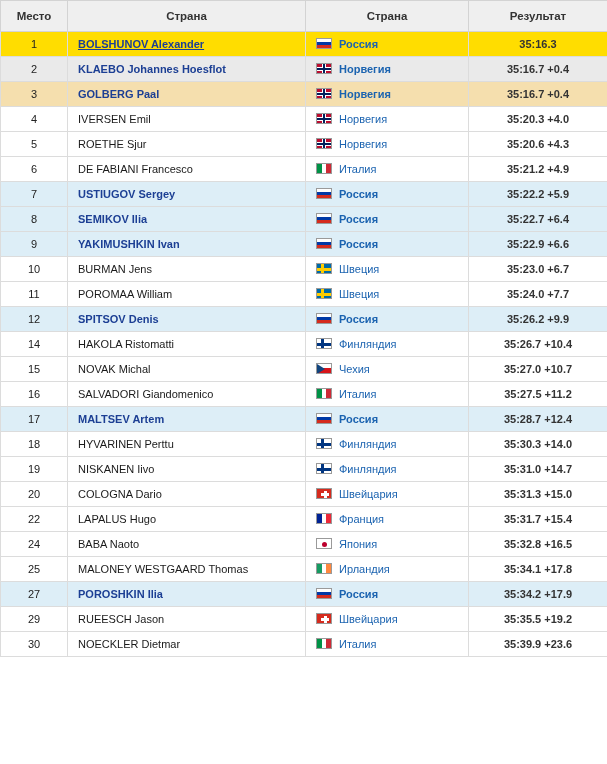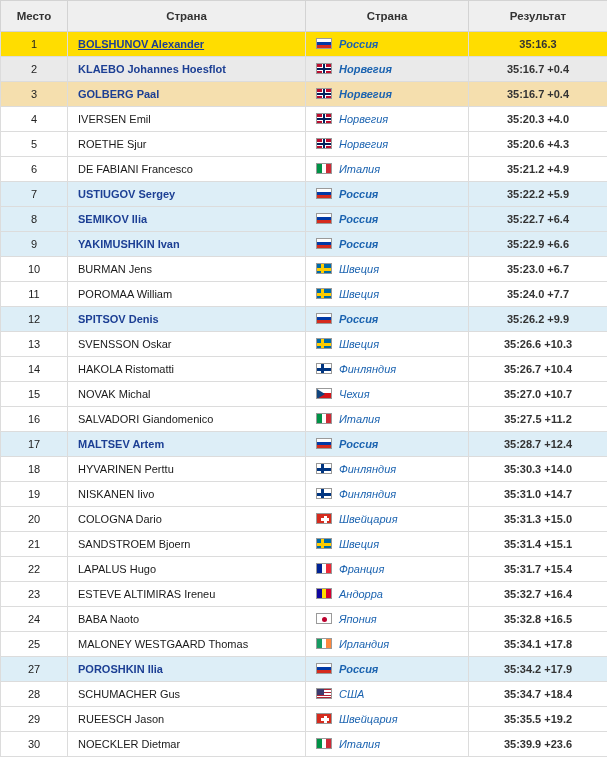--- a/index.html
+++ b/index.html
@@ -71,21 +71,21 @@
   tr.row-bronze td.athlete, tr.row-bronze td.country,
   tr.row-rus td.athlete, tr.row-rus td.country {
     font-weight: bold;
   }
   tr.row-gold td.athlete  { color: #1c3f94; text-decoration: underline; }
   tr.row-silver td.athlete{ color: #1c3f94; margin-top: 34px; }
   tr.row-bronze td.athlete{ color: #1c3f94; }
   tr.row-rus td.athlete   { color: #1c3f94; }
   tr.row-plain td.athlete { color: #1a1a1a; }
 
-  td.country .cname { color: #1b63b0; font-style: italic; }
+  td.country .cname { color: #1b63b0; }
   tr.row-plain td.country .cname { color: #1b63b0; font-weight: normal; }
 
   .flag {
     display: inline-block;
     width: 16px;
     height: 11px;
     margin-right: 7px;
     vertical-align: -1px;
     border: 1px solid #9a9a9a;
     box-sizing: border-box;
@@ -218,26 +218,20 @@
         <td class="country"><span class="flag f-swe"><i class="v"></i><i class="h"></i></span><span class="cname">Швеция</span></td>
         <td class="result">35:24.0 +7.7</td>
       </tr>
       <tr class="row-rus">
         <td class="place">12</td>
         <td class="athlete">SPITSOV Denis</td>
         <td class="country"><span class="flag f-rus"></span><span class="cname">Россия</span></td>
         <td class="result">35:26.2 +9.9</td>
       </tr>
       <tr class="row-plain">
-        <td class="place">13</td>
-        <td class="athlete">SVENSSON Oskar</td>
-        <td class="country"><span class="flag f-swe"><i class="v"></i><i class="h"></i></span><span class="cname">Швеция</span></td>
-        <td class="result">35:26.6 +10.3</td>
-      </tr>
-      <tr class="row-plain">
         <td class="place">14</td>
         <td class="athlete">HAKOLA Ristomatti</td>
         <td class="country"><span class="flag f-fin"><i class="v"></i><i class="h"></i></span><span class="cname">Финляндия</span></td>
         <td class="result">35:26.7 +10.4</td>
       </tr>
       <tr class="row-plain">
         <td class="place">15</td>
         <td class="athlete">NOVAK Michal</td>
         <td class="country"><span class="flag f-cze"><i class="t"></i></span><span class="cname">Чехия</span></td>
         <td class="result">35:27.0 +10.7</td>
@@ -266,62 +260,44 @@
         <td class="country"><span class="flag f-fin"><i class="v"></i><i class="h"></i></span><span class="cname">Финляндия</span></td>
         <td class="result">35:31.0 +14.7</td>
       </tr>
       <tr class="row-plain">
         <td class="place">20</td>
         <td class="athlete">COLOGNA Dario</td>
         <td class="country"><span class="flag f-sui"><i class="v"></i><i class="h"></i></span><span class="cname">Швейцария</span></td>
         <td class="result">35:31.3 +15.0</td>
       </tr>
       <tr class="row-plain">
-        <td class="place">21</td>
-        <td class="athlete">SANDSTROEM Bjoern</td>
-        <td class="country"><span class="flag f-swe"><i class="v"></i><i class="h"></i></span><span class="cname">Швеция</span></td>
-        <td class="result">35:31.4 +15.1</td>
-      </tr>
-      <tr class="row-plain">
         <td class="place">22</td>
         <td class="athlete">LAPALUS Hugo</td>
         <td class="country"><span class="flag f-fra"></span><span class="cname">Франция</span></td>
         <td class="result">35:31.7 +15.4</td>
       </tr>
       <tr class="row-plain">
-        <td class="place">23</td>
-        <td class="athlete">ESTEVE ALTIMIRAS Ireneu</td>
-        <td class="country"><span class="flag f-and"></span><span class="cname">Андорра</span></td>
-        <td class="result">35:32.7 +16.4</td>
-      </tr>
-      <tr class="row-plain">
         <td class="place">24</td>
         <td class="athlete">BABA Naoto</td>
         <td class="country"><span class="flag f-jpn"><i class="d"></i></span><span class="cname">Япония</span></td>
         <td class="result">35:32.8 +16.5</td>
       </tr>
       <tr class="row-plain">
         <td class="place">25</td>
         <td class="athlete">MALONEY WESTGAARD Thomas</td>
         <td class="country"><span class="flag f-irl"></span><span class="cname">Ирландия</span></td>
         <td class="result">35:34.1 +17.8</td>
       </tr>
       <tr class="row-rus">
         <td class="place">27</td>
         <td class="athlete">POROSHKIN Ilia</td>
         <td class="country"><span class="flag f-rus"></span><span class="cname">Россия</span></td>
         <td class="result">35:34.2 +17.9</td>
       </tr>
       <tr class="row-plain">
-        <td class="place">28</td>
-        <td class="athlete">SCHUMACHER Gus</td>
-        <td class="country"><span class="flag f-usa"><i class="c"></i></span><span class="cname">США</span></td>
-        <td class="result">35:34.7 +18.4</td>
-      </tr>
-      <tr class="row-plain">
         <td class="place">29</td>
         <td class="athlete">RUEESCH Jason</td>
         <td class="country"><span class="flag f-sui"><i class="v"></i><i class="h"></i></span><span class="cname">Швейцария</span></td>
         <td class="result">35:35.5 +19.2</td>
       </tr>
       <tr class="row-plain">
         <td class="place">30</td>
         <td class="athlete">NOECKLER Dietmar</td>
         <td class="country"><span class="flag f-ita"></span><span class="cname">Италия</span></td>
         <td class="result">35:39.9 +23.6</td>

